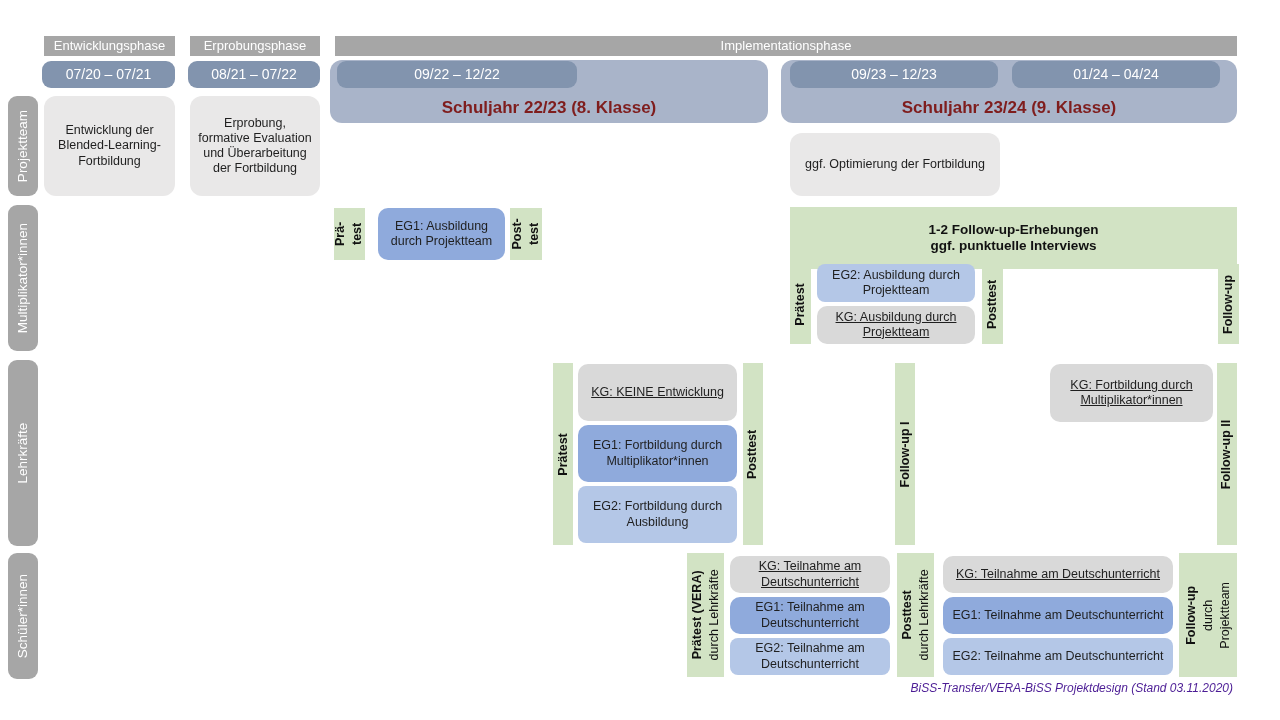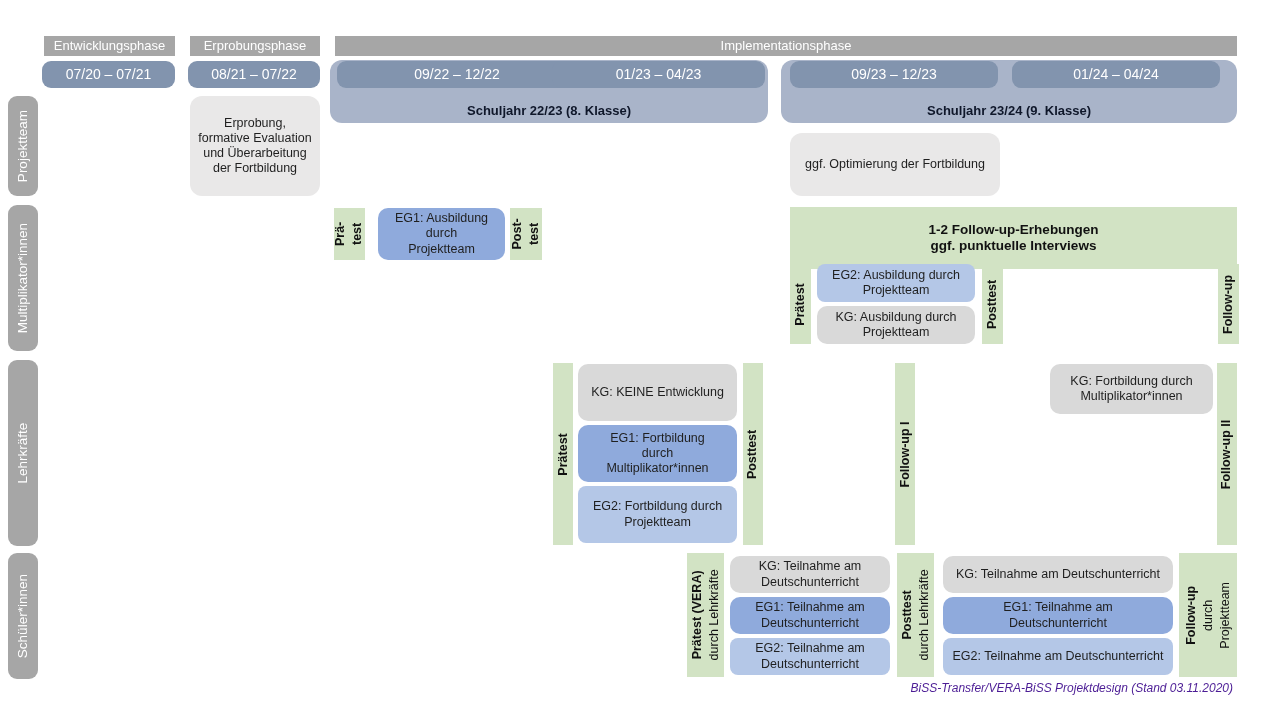--- a/index.html
+++ b/index.html
@@ -3,24 +3,24 @@
 <meta charset="utf-8">
 <style>
   html,body{margin:0;padding:0;background:#fff;}
   body{font-family:"Liberation Sans",sans-serif;color:#1f1f1f;}
   .canvas{position:relative;width:1280px;height:720px;background:#fff;overflow:hidden;}
   .abs{position:absolute;box-sizing:border-box;}
   .cell{display:flex;align-items:center;justify-content:center;text-align:center;line-height:1.22;}
   .phasehdr{background:var(--phase-header,#a6a6a6);color:#fff;font-size:13px;}
   .datebar{background:var(--date-bar,#8294ae);color:#fff;font-size:14px;border-radius:9px;}
   .sy{background:var(--school-year-bar,#a9b4c9);border-radius:12px;}
-  .sylabel{position:absolute;left:0;right:0;bottom:5px;text-align:center;color:#0f172a;font-weight:bold;font-size:13px;}
+  .sylabel{position:absolute;left:0;right:0;bottom:5px;text-align:center;color:#7f1d1d;font-weight:bold;font-size:17px;}
   .graybox{background:var(--light-gray-box,#e9e8e8);border-radius:12px;font-size:12.5px;padding:4px 8px;}
-  .kg{background:var(--kg-gray-box,#d9d9d9);border-radius:10px;font-size:12.5px;padding:6px 8px;}
-  .eg1{background:var(--eg1-blue,#8faadc);border-radius:10px;font-size:12.5px;padding:2px 16px;}
+  .kg{background:var(--kg-gray-box,#d9d9d9);border-radius:10px;font-size:12.5px;padding:6px 8px;text-decoration:underline;}
+  .eg1{background:var(--eg1-blue,#8faadc);border-radius:10px;font-size:12.5px;padding:2px 8px;}
   .eg2{background:var(--eg2-blue,#b4c7e7);border-radius:8px;font-size:12.5px;padding:16px 8px;}
   .green{background:var(--green,#d2e3c4);}
   .greenbox{font-weight:bold;font-size:13.5px;color:#111;}
   .vbar{display:flex;align-items:center;justify-content:center;overflow:visible;}
   .vtext{transform:rotate(-90deg);white-space:nowrap;text-align:center;font-size:12.5px;line-height:1.35;color:#111;}
   .vtext div{white-space:nowrap;}
   .b{font-weight:bold;}
   .sidelabel{background:var(--phase-header,#a6a6a6);border-radius:9px;}
   .sidelabel .vtext{color:#fff;font-size:13.5px;font-weight:normal;}
   .caption{font-style:italic;font-size:12px;color:#4c1d95;text-align:right;}
@@ -37,37 +37,37 @@
   <div class="abs sy" style="left:330px;top:60px;width:438px;height:63px">
     <div class="sylabel">Schuljahr 22/23 (8. Klasse)</div>
   </div>
   <div class="abs sy" style="left:781px;top:60px;width:456px;height:63px">
     <div class="sylabel">Schuljahr 23/24 (9. Klasse)</div>
   </div>
 
   <div class="abs cell datebar" style="left:42px;top:61px;width:133px;height:27px">07/20 – 07/21</div>
   <div class="abs cell datebar" style="left:188px;top:61px;width:132px;height:27px">08/21 – 07/22</div>
   <div class="abs cell datebar" style="left:337px;top:61px;width:240px;height:27px">09/22 – 12/22</div>
-  <div class="abs cell datebar" style="left:552px;top:61px;width:213px;height:27px">01/23 – 04/23</div>
   <div class="abs cell datebar" style="left:790px;top:61px;width:208px;height:27px">09/23 – 12/23</div>
   <div class="abs cell datebar" style="left:1012px;top:61px;width:208px;height:27px">01/24 – 04/24</div>
 
   <div class="abs vbar sidelabel" style="left:8px;top:96px;width:30px;height:100px">
     <div class="vtext">Projektteam</div>
   </div>
   <div class="abs vbar sidelabel" style="left:8px;top:205px;width:30px;height:146px">
     <div class="vtext">Multiplikator*innen</div>
   </div>
   <div class="abs vbar sidelabel" style="left:8px;top:360px;width:30px;height:186px">
     <div class="vtext">Lehrkräfte</div>
   </div>
   <div class="abs vbar sidelabel" style="left:8px;top:553px;width:30px;height:126px">
     <div class="vtext">Schüler*innen</div>
   </div>
 
+  <div class="abs cell graybox" style="left:44px;top:96px;width:131px;height:100px">Entwicklung der Blended-Learning-Fortbildung</div>
   <div class="abs cell graybox" style="left:790px;top:133px;width:210px;height:63px">ggf. Optimierung der Fortbildung</div>
   <div class="abs cell graybox" style="left:190px;top:96px;width:130px;height:100px">Erprobung, formative Evaluation und Überarbeitung der Fortbildung</div>
 
   <div class="abs vbar green" style="left:334px;top:208px;width:31px;height:52px">
     <div class="vtext b">
       <div>Prä-</div>
       <div>test</div>
     </div>
   </div>
   <div class="abs cell eg1" style="left:378px;top:208px;width:127px;height:52px">EG1: Ausbildung durch Projektteam</div>
@@ -94,28 +94,28 @@
   </div>
   <div class="abs vbar green" style="left:1218px;top:264px;width:21px;height:80px">
     <div class="vtext b">Follow-up</div>
   </div>
 
   <div class="abs vbar green" style="left:553px;top:363px;width:20px;height:182px">
     <div class="vtext b">Prätest</div>
   </div>
   <div class="abs cell kg" style="left:578px;top:364px;width:159px;height:57px">KG: KEINE Entwicklung</div>
   <div class="abs cell eg1" style="left:578px;top:425px;width:159px;height:57px">EG1: Fortbildung durch Multiplikator*innen</div>
-  <div class="abs cell eg2" style="left:578px;top:486px;width:159px;height:57px">EG2: Fortbildung durch Projektteam</div>
+  <div class="abs cell eg2" style="left:578px;top:486px;width:159px;height:57px">EG2: Fortbildung durch Ausbildung</div>
   <div class="abs vbar green" style="left:743px;top:363px;width:20px;height:182px">
     <div class="vtext b">Posttest</div>
   </div>
   <div class="abs vbar green" style="left:895px;top:363px;width:20px;height:182px">
     <div class="vtext b">Follow-up I</div>
   </div>
-  <div class="abs cell kg" style="left:1050px;top:364px;width:163px;height:50px">KG: Fortbildung durch Multiplikator*innen</div>
+  <div class="abs cell kg" style="left:1050px;top:364px;width:163px;height:58px">KG: Fortbildung durch Multiplikator*innen</div>
   <div class="abs vbar green" style="left:1217px;top:363px;width:20px;height:182px">
     <div class="vtext b">Follow-up II</div>
   </div>
 
   <div class="abs vbar green" style="left:687px;top:553px;width:37px;height:124px">
     <div class="vtext">
       <div class="b">Prätest (VERA)</div>
       <div>durch  Lehrkräfte</div>
     </div>
   </div>

